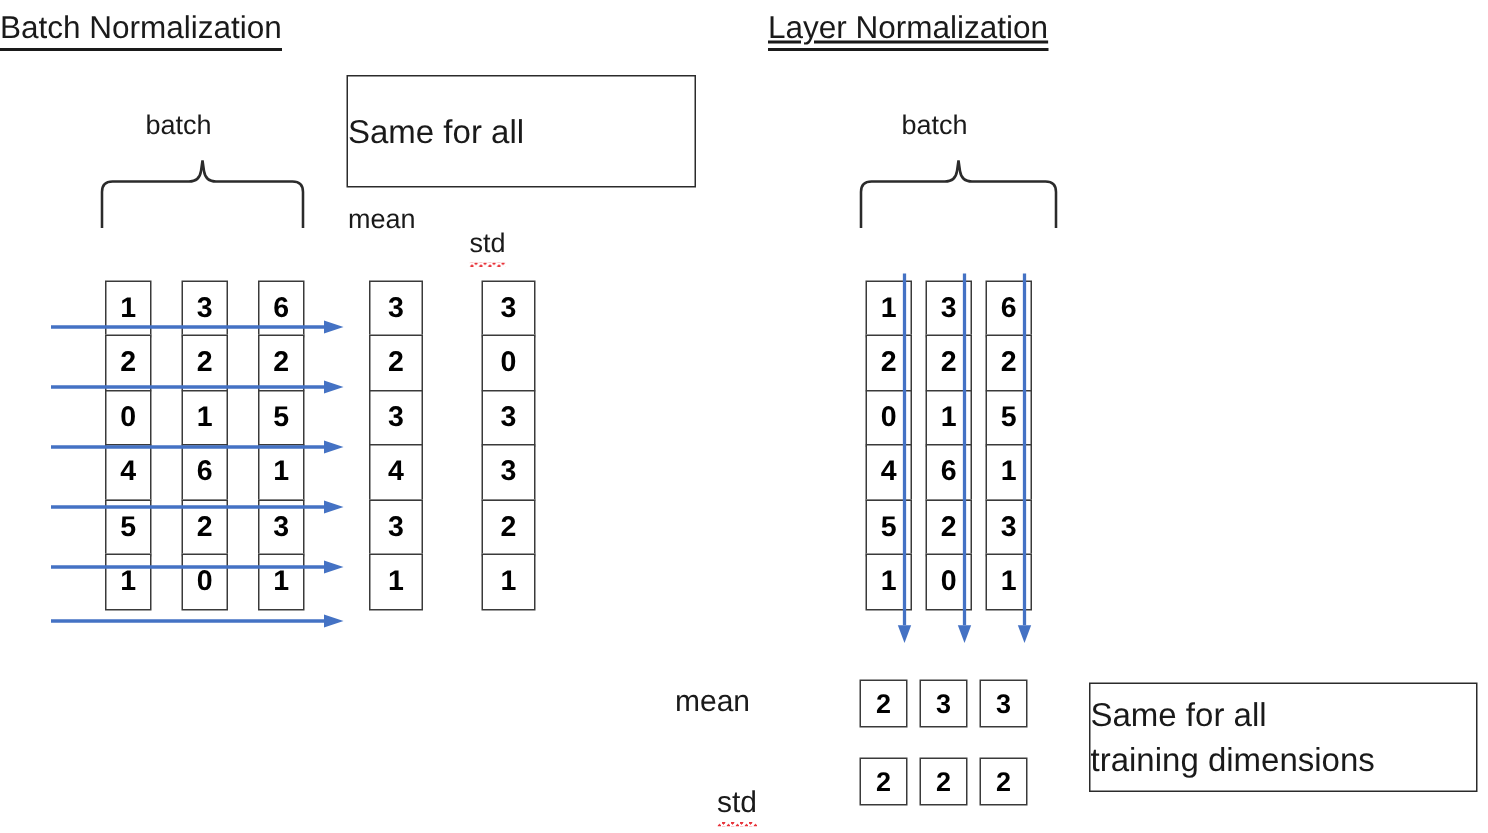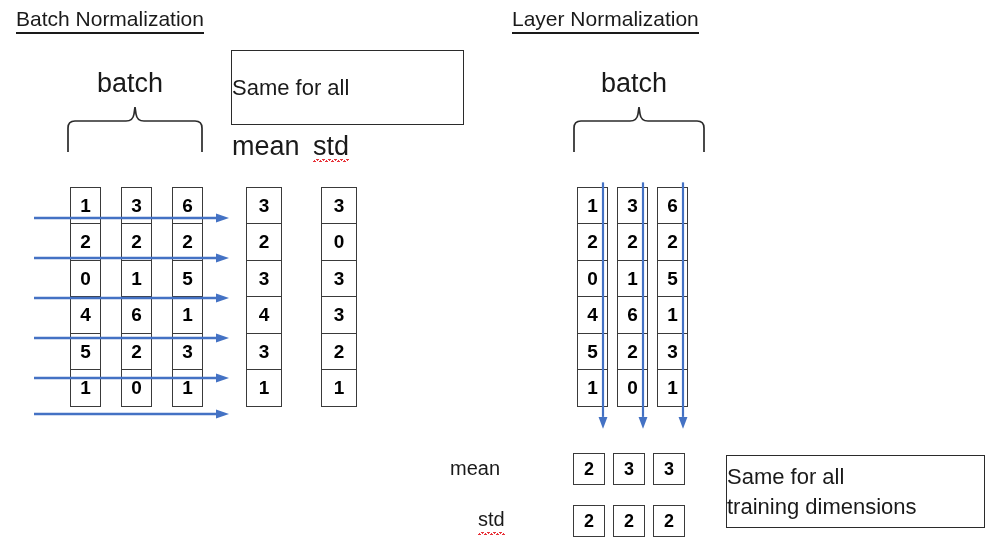--- a/index.html
+++ b/index.html
@@ -25,35 +25,36 @@
     font-size: 21px;
     line-height: 25px;
     color: #1a1a1a;
     white-space: nowrap;
     border-bottom: 2px solid #1a1a1a;
     padding-bottom: 1px;
   }
 
   
   .label {
-    font-size: 27px;
+    font-size: 18px;
     line-height: 24px;
     color: #1a1a1a;
     white-space: nowrap;
   }
   .label-sm {
     font-size: 20px;
     line-height: 23px;
     color: #1a1a1a;
     white-space: nowrap;
   }
   
   .squiggle {
     position: relative;
     display: inline-block;
+    margin-top: 16px;
   }
   .squiggle::after {
     content: "";
     position: absolute;
     left: 0;
     right: 0;
     bottom: -4px;
     height: 3px;
     background-image:
       radial-gradient(circle at 1.5px 2.6px, #e8333a 1.1px, transparent 1.2px),
@@ -125,21 +126,21 @@
     width: 10px;
     pointer-events: none;
   }
   .brace { position: absolute; pointer-events: none; }
 </style>
 </head>
 <body>
 
 <div id="canvas">
 
-  <div class="section-title abs" style="left:16px; top:6px;text-align:right;">Batch Normalization</div>
+  <div class="section-title abs" style="left:0; top:6px;text-align:right;">Batch Normalization</div>
 
   <div class="label abs" style="left:97px; top:71px;">batch</div>
 
   <svg class="brace" style="left:60px; top:106px;" width="150" height="48" viewBox="0 0 150 48">
     <path d="M 8 46 L 8 22 Q 8 15 15 15 L 66 15 Q 73 15 74 8 L 75 1
              L 76 8 Q 77 15 84 15 L 135 15 Q 142 15 142 22 L 142 46" fill="none" stroke="#2b2b2b" stroke-width="1.7"></path>
   </svg>
 
   <div class="callout abs" style="left:231px; top:50px; width:233px; height:75px;">
     <div>Same for all</div>
@@ -211,21 +212,21 @@
 
   <div class="col" style="left:321px; top:187px;">
     <div class="cell vec-cell">3</div>
     <div class="cell vec-cell">0</div>
     <div class="cell vec-cell">3</div>
     <div class="cell vec-cell">3</div>
     <div class="cell vec-cell">2</div>
     <div class="cell vec-cell">1</div>
   </div>
 
-  <div class="section-title abs" style="left:512px; top:6px;">Layer Normalization</div>
+  <div class="section-title abs" style="left:512px; top:6px;text-decoration:underline;">Layer Normalization</div>
 
   <div class="label abs" style="left:601px; top:71px;">batch</div>
 
   <svg class="brace" style="left:566px; top:106px;" width="146" height="48" viewBox="0 0 146 48">
     <path d="M 8 46 L 8 22 Q 8 15 15 15 L 64 15 Q 71 15 72 8 L 73 1
              L 74 8 Q 75 15 82 15 L 131 15 Q 138 15 138 22 L 138 46" fill="none" stroke="#2b2b2b" stroke-width="1.7"></path>
   </svg>
 
   <div class="col" style="left:577px; top:187px;">
     <div class="cell grid-cell">1</div>

